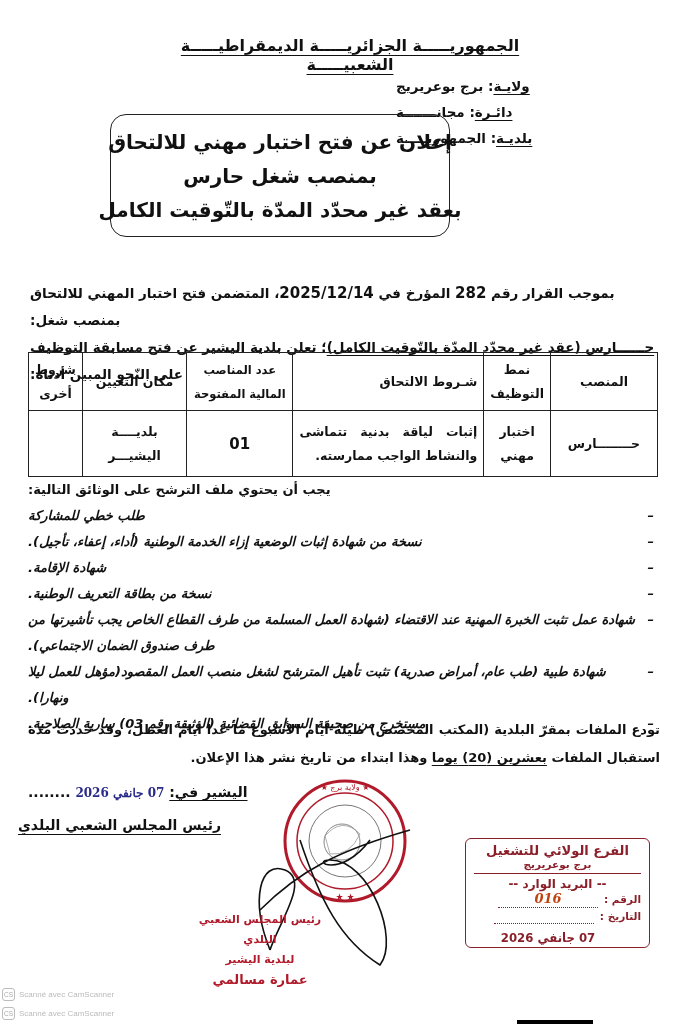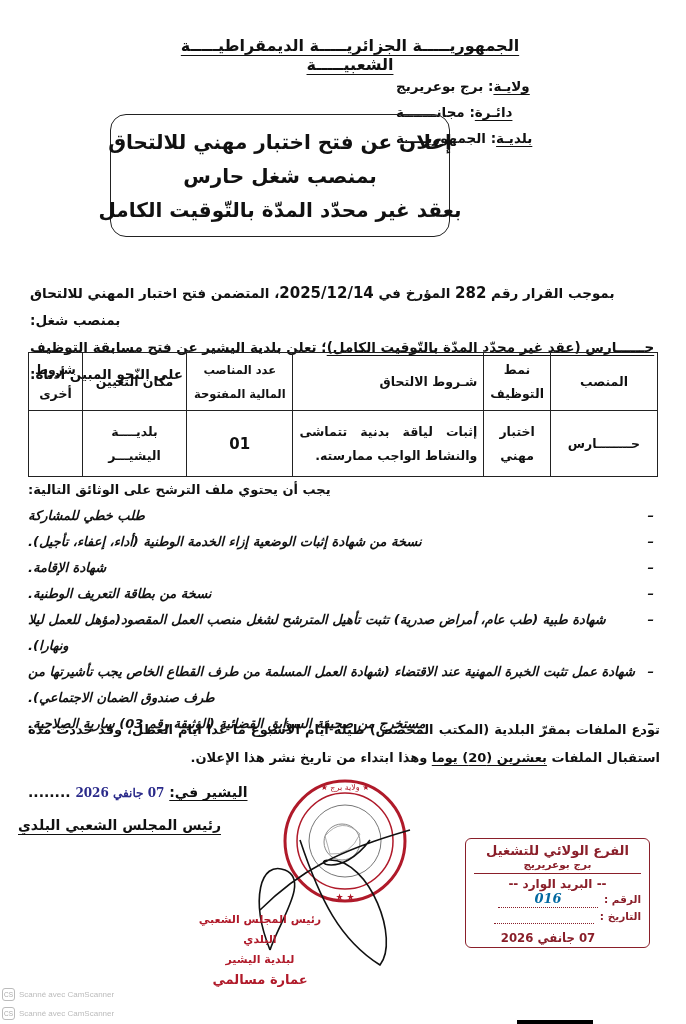--- a/index.html
+++ b/index.html
@@ -55,21 +55,21 @@
   
   .round-stamp { left: 280px; top: 776px; width: 130px; height: 130px; }
   .stamp-text { left: 190px; top: 910px; width: 140px; font-size: 11px; color: #b01a2a; text-align: center; line-height: 20px; font-weight: bold; }
   .signature { left: 240px; top: 800px; width: 180px; height: 180px; }
 
   .rect-stamp { left: 465px; top: 838px; width: 185px; height: 110px; border: 1.5px solid #8a1f2a; border-radius: 6px; color: #8a1f2a; font-weight: bold; direction: rtl; text-align: center; }
   .rect-stamp .l1 { font-size: 13px; margin-top: 4px; }
   .rect-stamp .l2 { font-size: 10.5px; border-bottom: 1px solid #8a1f2a; margin: 0 8px; padding-bottom: 3px; }
   .rect-stamp .l3 { font-size: 12px; margin-top: 3px; }
   .rect-stamp .row { display: flex; justify-content: flex-start; font-size: 10.5px; padding-right: 8px; gap: 6px; line-height: 16px; }
-  .rect-stamp .dots { border-bottom: 1px dotted #8a1f2a; flex: 0 0 100px; text-align: center; color: #0369a1; font-family: "DejaVu Serif", serif; font-style: italic; font-size: 13px; }
+  .rect-stamp .dots { border-bottom: 1px dotted #8a1f2a; flex: 0 0 100px; text-align: center; color: #c2410c; font-family: "DejaVu Serif", serif; font-style: italic; font-size: 13px; }
   .rect-date { left: 478px; top: 930px; width: 140px; color: #8a1f2a; font-size: 13px; font-weight: bold; direction: rtl; text-align: center; font-family: "DejaVu Sans Condensed", "DejaVu Sans", sans-serif; }
 
   
   .cs-mark { left: 2px; width: 160px; height: 16px; display: flex; align-items: center; gap: 4px; font-size: 8px; color: #bbb; font-family: "Liberation Sans", sans-serif; }
   .cs-logo { width: 13px; height: 13px; border: 1px solid #bbb; border-radius: 3px; font-size: 6.5px; display: flex; align-items: center; justify-content: center; color: #aaa; }
   .black-bar { left: 517px; top: 1020px; width: 76px; height: 4px; background: #000; }
 </style>
 </head>
 <body>
 
@@ -117,22 +117,22 @@
     </tbody>
   </table>
 
   <div class="abs docs rtl">
     <div>يجب أن يحتوي ملف الترشح على الوثائق التالية:</div>
     <ul>
       <li>طلب خطي للمشاركة</li>
       <li>نسخة من شهادة إثبات الوضعية إزاء الخدمة الوطنية (أداء، إعفاء، تأجيل).</li>
       <li>شهادة الإقامة.</li>
       <li>نسخة من بطاقة التعريف الوطنية.</li>
+      <li>شهادة عمل تثبت الخبرة المهنية عند الاقتضاء (شهادة العمل المسلمة من طرف القطاع الخاص يجب تأشيرتها من طرف صندوق الضمان الاجتماعي).</li>
       <li>شهادة طبية (طب عام، أمراض صدرية) تثبت تأهيل المترشح لشغل منصب العمل المقصود(مؤهل للعمل ليلا ونهارا).</li>
-      <li>شهادة عمل تثبت الخبرة المهنية عند الاقتضاء (شهادة العمل المسلمة من طرف القطاع الخاص يجب تأشيرتها من طرف صندوق الضمان الاجتماعي).</li>
       <li>مستخرج من صحيفة السوابق القضائية (الوثيقة رقم 03) سارية الصلاحية.</li>
     </ul>
   </div>
 
   <div class="abs deposit rtl">
     <span>تودع الملفات بمقرّ البلدية (المكتب المخصص) طيلة أيام الأسبوع ما عدا أيام العطل، وقد حددت مدة استقبال الملفات </span><span class="u">بعشرين (20) يوما</span><span> وهذا ابتداء من تاريخ نشر هذا الإعلان.</span>
   </div>
 
   <div class="abs place-date rtl">
     <span class="ul">اليشير في:</span>

